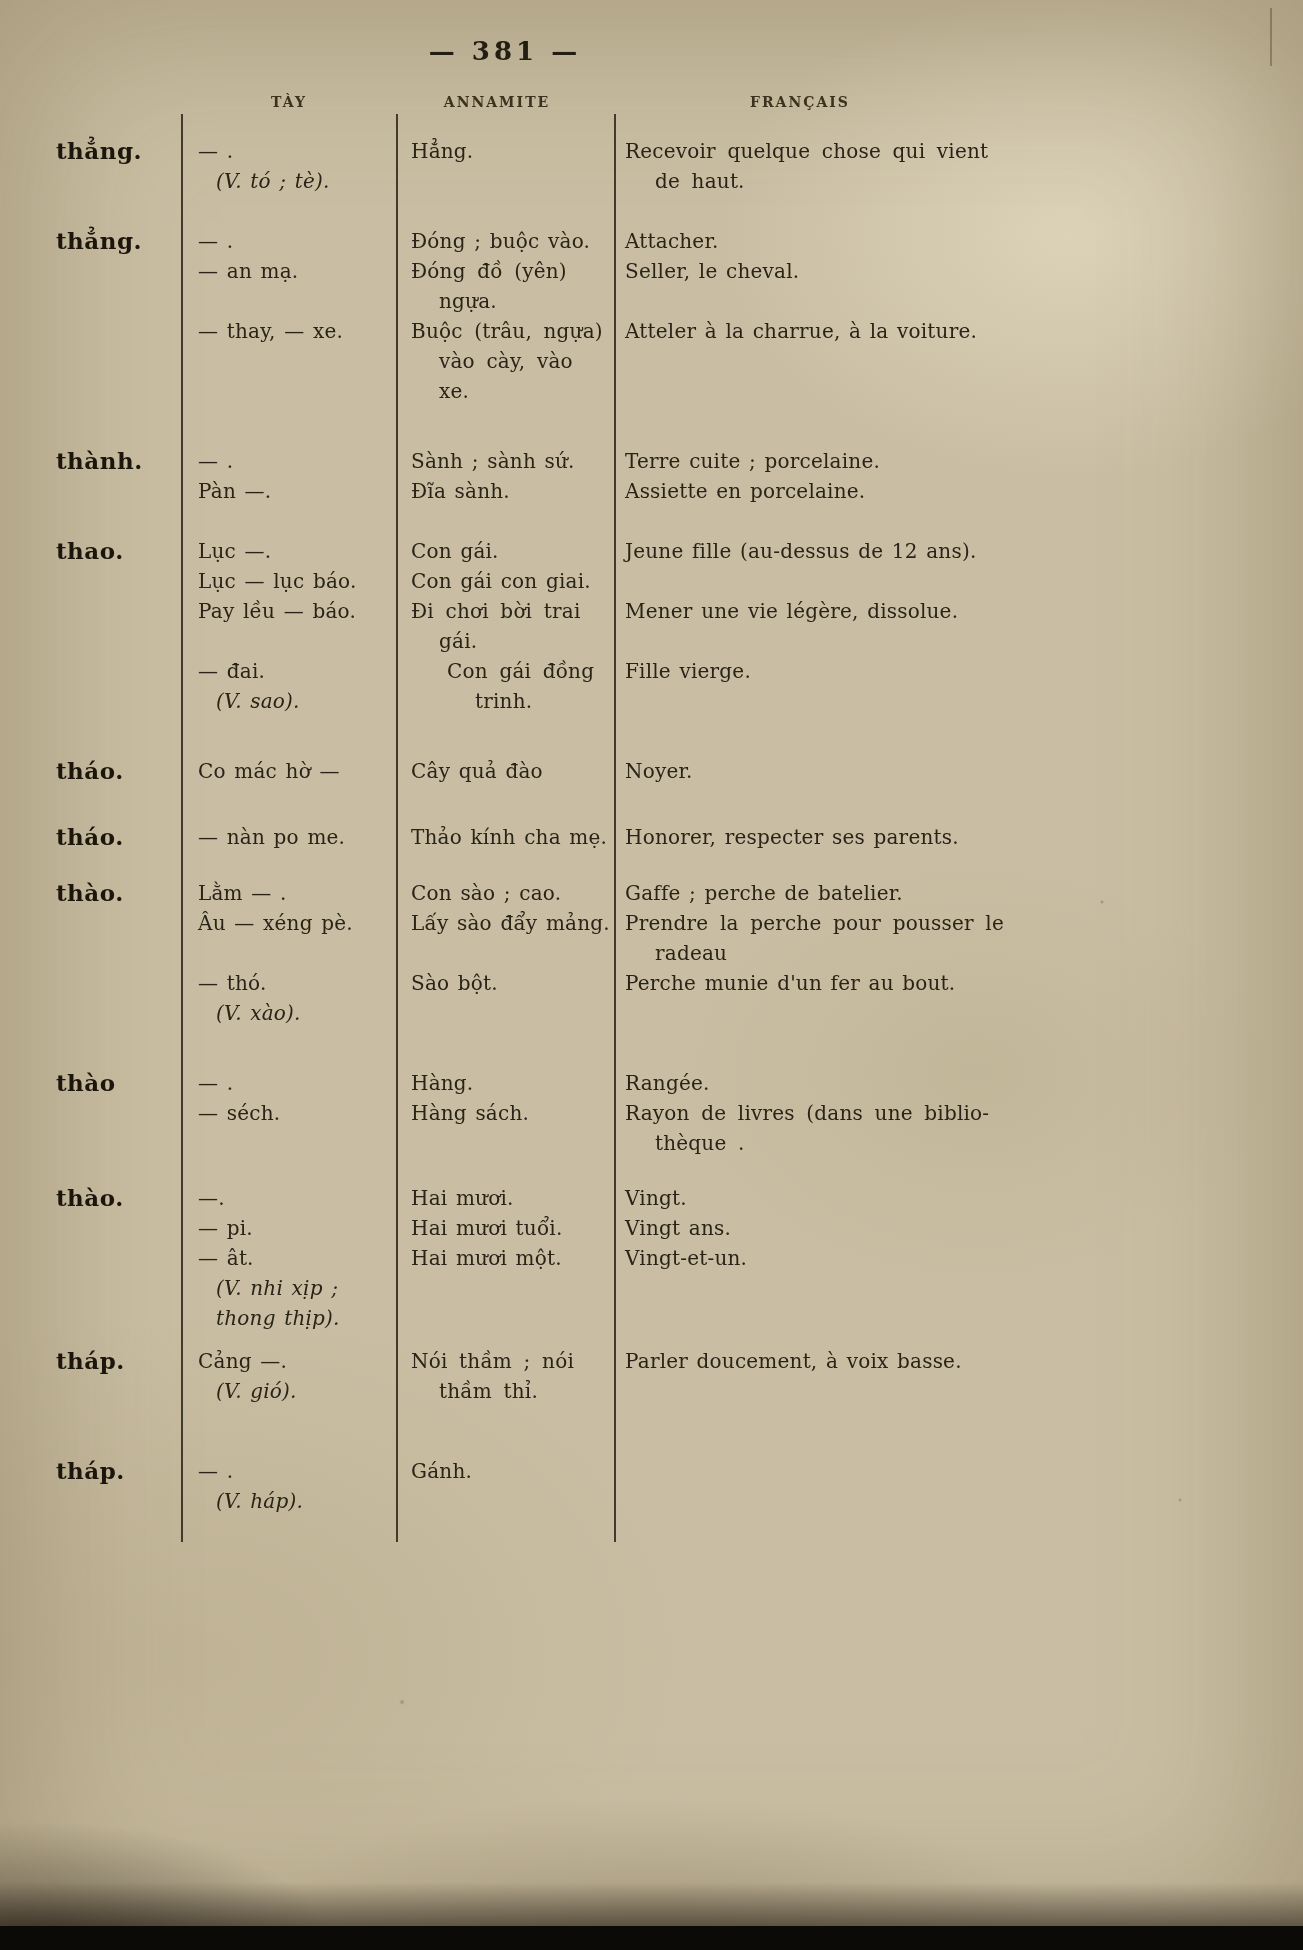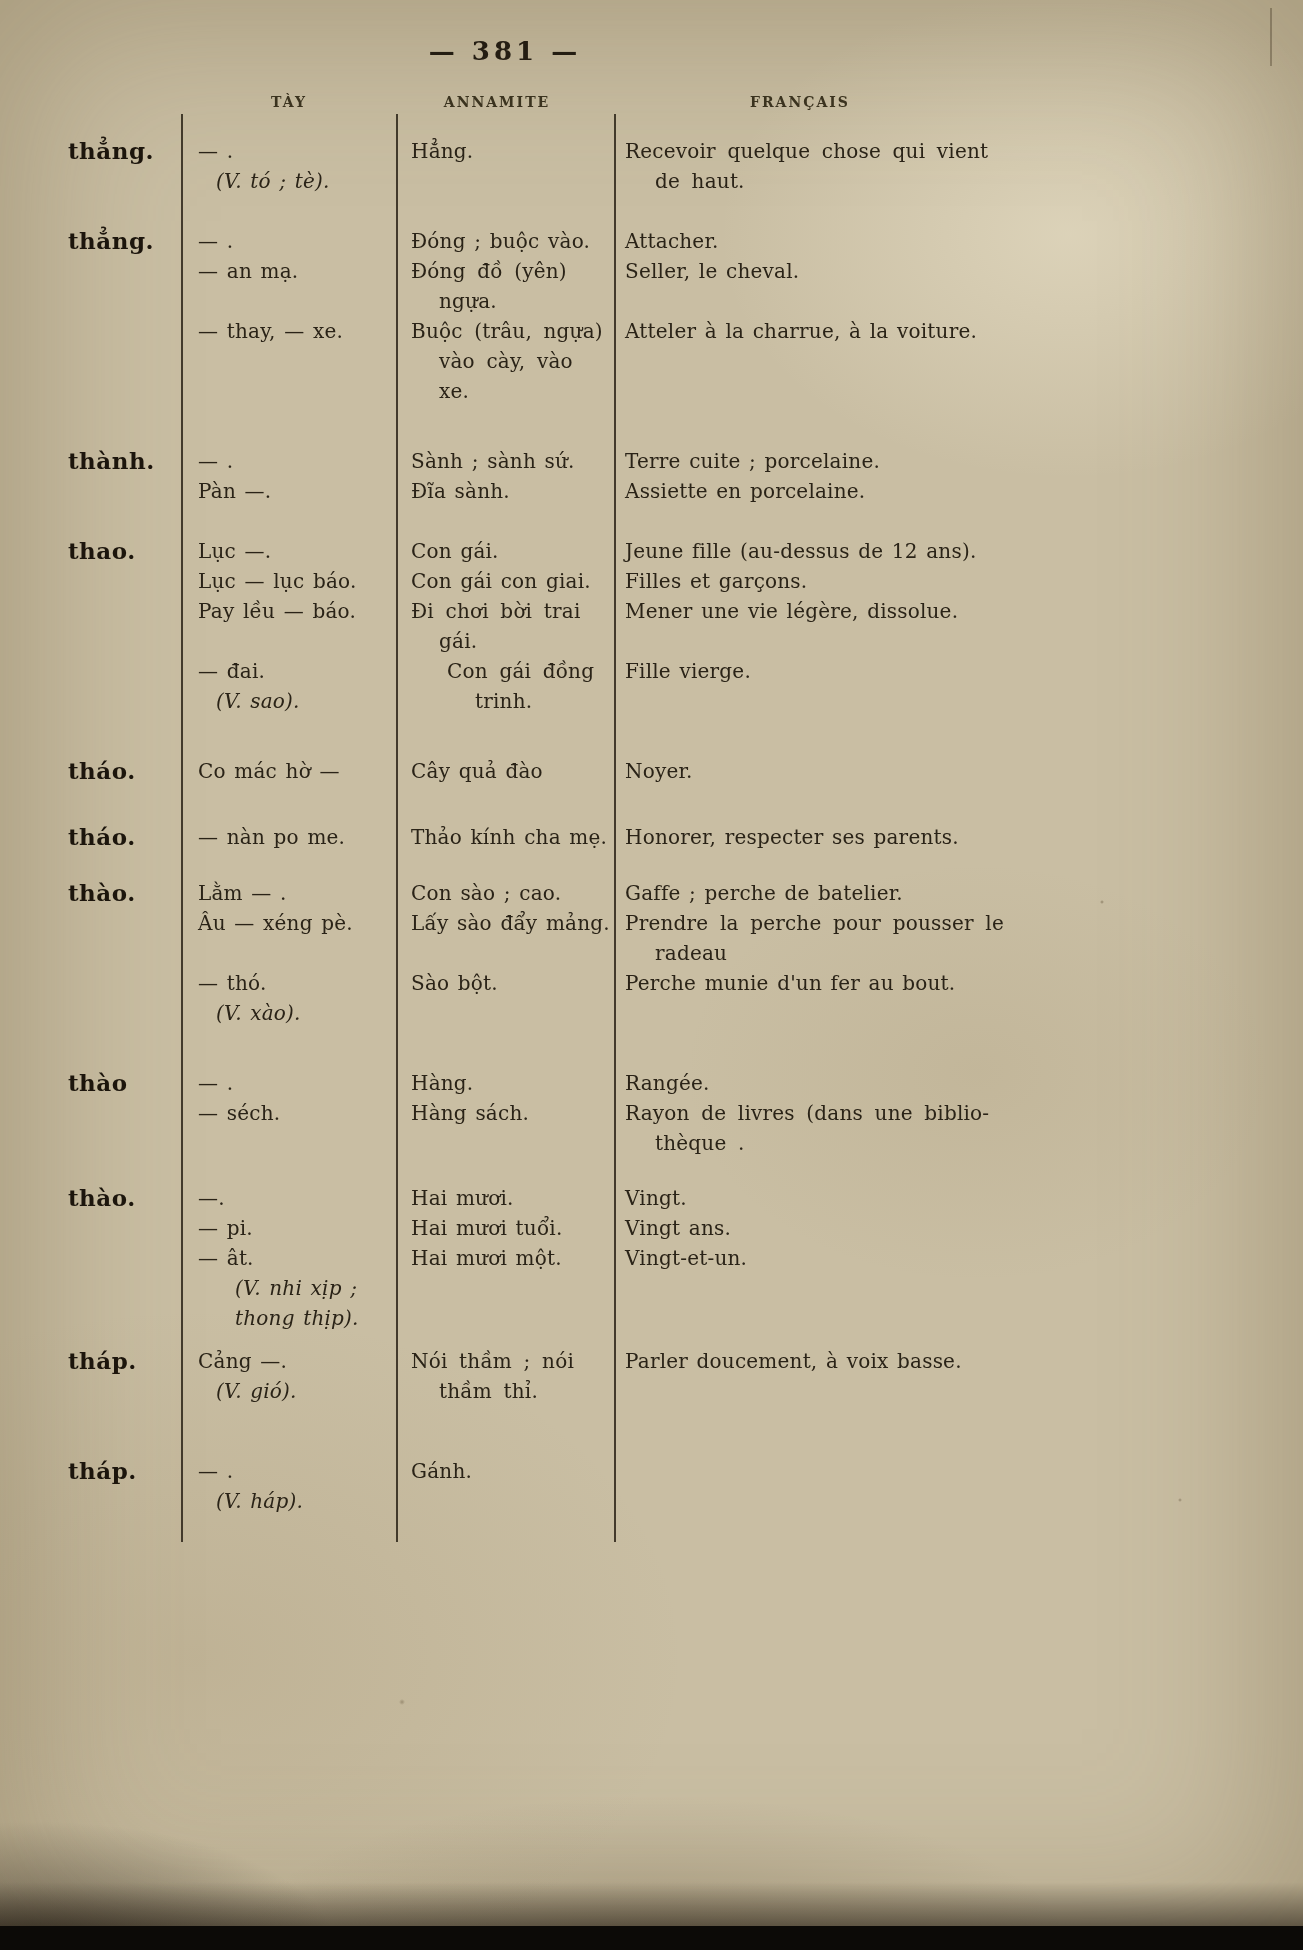--- a/index.html
+++ b/index.html
@@ -39,21 +39,21 @@
   .entry:nth-child(2){margin-bottom:40px;}
   .entry:nth-child(4){margin-bottom:40px;}
   .entry:nth-child(5){margin-bottom:36px;}
   .entry:nth-child(6){margin-bottom:26px;}
   .entry:nth-child(7){margin-bottom:40px;}
   .entry:nth-child(8){margin-bottom:25px;}
   .entry:nth-child(9){margin-bottom:13px;}
   .entry:nth-child(10){margin-bottom:50px;}
   .headword{
     font-weight:bold;font-size:23px;line-height:30px;padding-left:56px;
-    letter-spacing:0.5px;color:#1c150c;margin-left:12px;
+    letter-spacing:0.5px;color:#1c150c;
   }
   .cell{font-size:20px;line-height:30px;white-space:pre-wrap;word-spacing:2px;letter-spacing:0.2px;}
   .cell.tay{padding-left:16px;}
   .cell.ann{padding-left:42px;text-indent:-28px;}
   .cell.fr{padding-left:40px;text-indent:-30px;}
   .cell.ml{word-spacing:5px;}
   .note{font-style:italic;padding-left:18px;}
   .bottom-shadow{position:absolute;left:0;right:0;bottom:22px;height:46px;
     background:linear-gradient(to top, rgba(25,18,10,0.55), rgba(25,18,10,0));}
   .corner-smudge{position:absolute;left:0;bottom:0;width:340px;height:130px;
@@ -108,21 +108,20 @@
         <div class="cell ann" style="grid-area: 2 / 3;">Đĩa sành.</div>
         <div class="cell fr" style="grid-area: 2 / 4;">Assiette en porcelaine.</div>
       </div>
       <div class="entry">
         <div class="headword" style="grid-area: 1 / 1;">thao.</div>
         <div class="cell tay" style="grid-area: 1 / 2;"><div class="tay-text">Lục —.</div></div>
         <div class="cell ann" style="grid-area: 1 / 3;">Con gái.</div>
         <div class="cell fr" style="grid-area: 1 / 4;">Jeune fille (au-dessus de 12 ans).</div>
         <div class="cell tay" style="grid-area: 2 / 2;"><div class="tay-text">Lục — lục báo.</div></div>
         <div class="cell ann" style="grid-area: 2 / 3;">Con gái con giai.</div>
-        <div class="cell fr" style="grid-area: 2 / 4;">Filles et garçons.</div>
         <div class="cell tay" style="grid-area: 3 / 2;"><div class="tay-text">Pay lều — báo.</div></div>
         <div class="cell ann ml" style="grid-area: 3 / 3;">Đi chơi bời trai
 gái.</div>
         <div class="cell fr" style="grid-area: 3 / 4;">Mener une vie légère, dissolue.</div>
         <div class="cell tay" style="grid-area: 4 / 2;"><div class="tay-text">— đai.</div><div class="note">(V. sao).</div></div>
         <div class="cell ann ml" style="grid-area: 4 / 3; margin-left: 36px;">Con gái đồng
 trinh.</div>
         <div class="cell fr" style="grid-area: 4 / 4;">Fille vierge.</div>
       </div>
       <div class="entry">
@@ -164,21 +163,21 @@
         <div class="headword" style="grid-area: 1 / 1;">thào.</div>
         <div class="cell tay" style="grid-area: 1 / 2;"><div class="tay-text">—.</div></div>
         <div class="cell ann" style="grid-area: 1 / 3;">Hai mươi.</div>
         <div class="cell fr" style="grid-area: 1 / 4;">Vingt.</div>
         <div class="cell tay" style="grid-area: 2 / 2;"><div class="tay-text">— pi.</div></div>
         <div class="cell ann" style="grid-area: 2 / 3;">Hai mươi tuổi.</div>
         <div class="cell fr" style="grid-area: 2 / 4;">Vingt ans.</div>
         <div class="cell tay" style="grid-area: 3 / 2;"><div class="tay-text">— ât.</div></div>
         <div class="cell ann" style="grid-area: 3 / 3;">Hai mươi một.</div>
         <div class="cell fr" style="grid-area: 3 / 4;">Vingt-et-un.</div>
-        <div class="cell tay" style="grid-area: 4 / 2; margin-left: 19px;"><div class="note">(V. nhi xịp ;
+        <div class="cell tay" style="grid-area: 4 / 2;"><div class="note">(V. nhi xịp ;
 thong thịp).</div></div>
         <div class="cell ann" style="grid-area: 4 / 3;"></div>
         <div class="cell fr" style="grid-area: 4 / 4;"></div>
       </div>
       <div class="entry">
         <div class="headword" style="grid-area: 1 / 1;">tháp.</div>
         <div class="cell tay" style="grid-area: 1 / 2;"><div class="tay-text">Cảng —.</div><div class="note">(V. gió).</div></div>
         <div class="cell ann ml" style="grid-area: 1 / 3;">Nói thầm ; nói
 thầm thỉ.</div>
         <div class="cell fr" style="grid-area: 1 / 4;">Parler doucement, à voix basse.</div>

